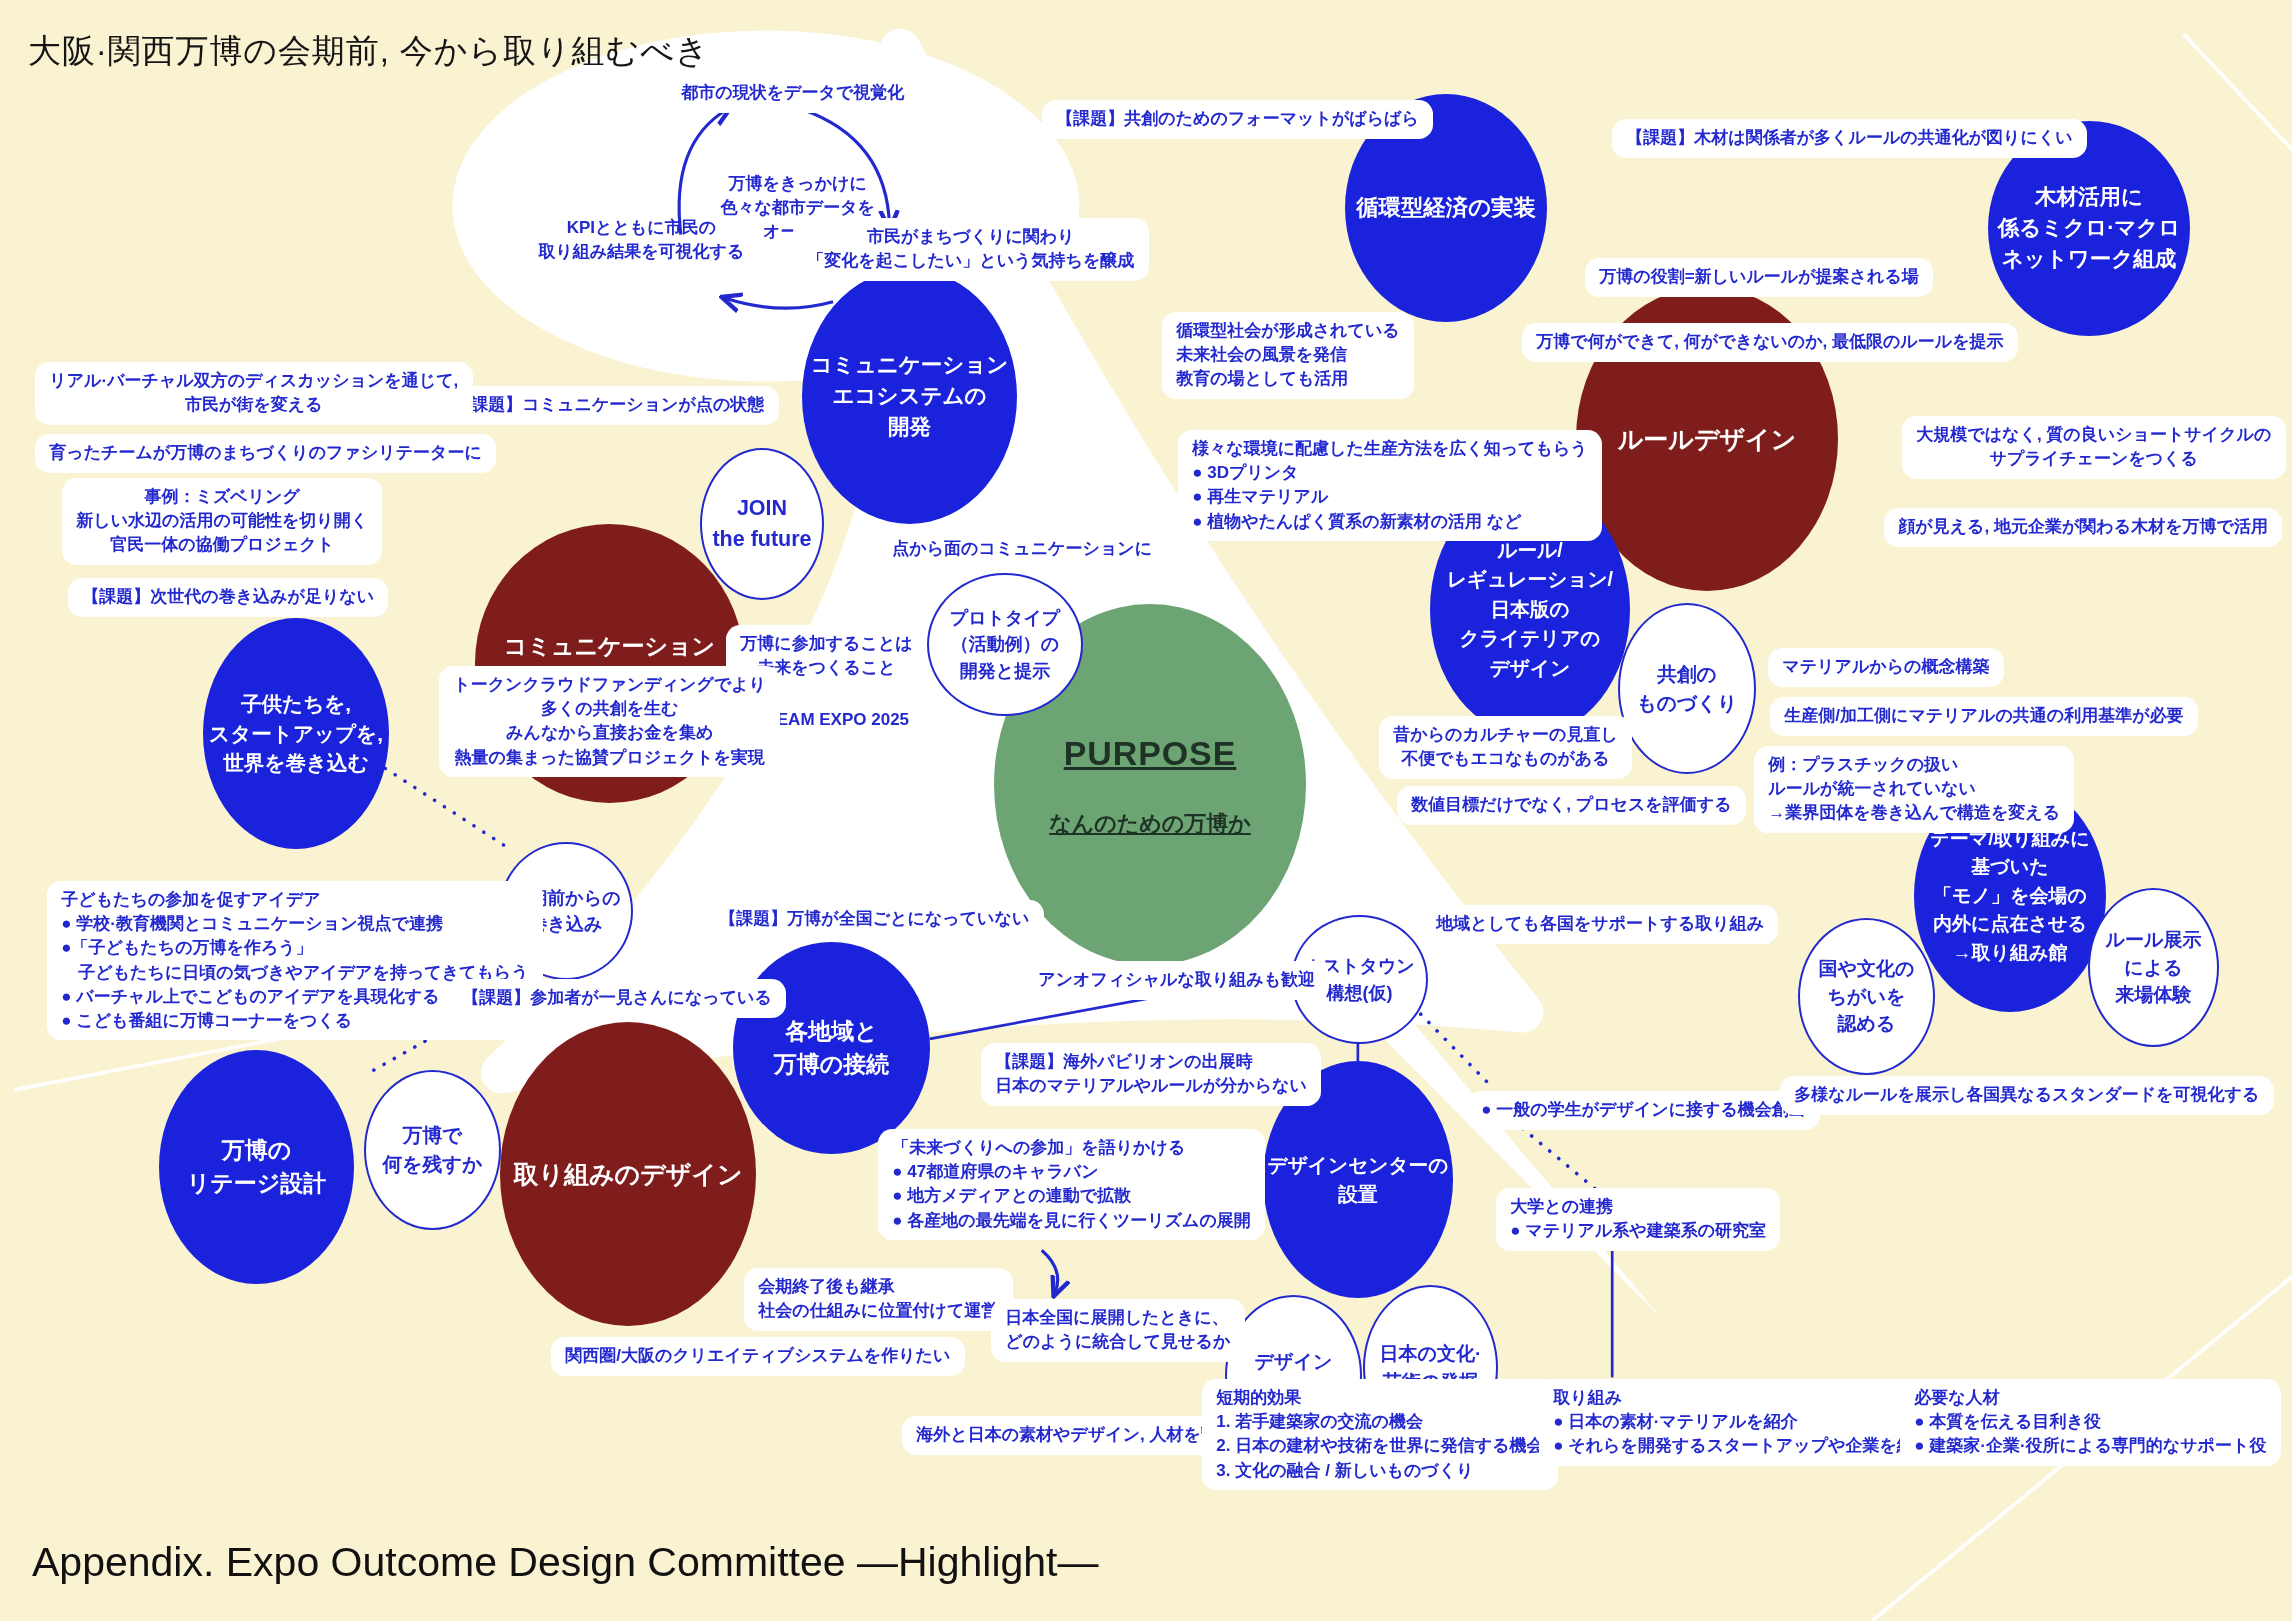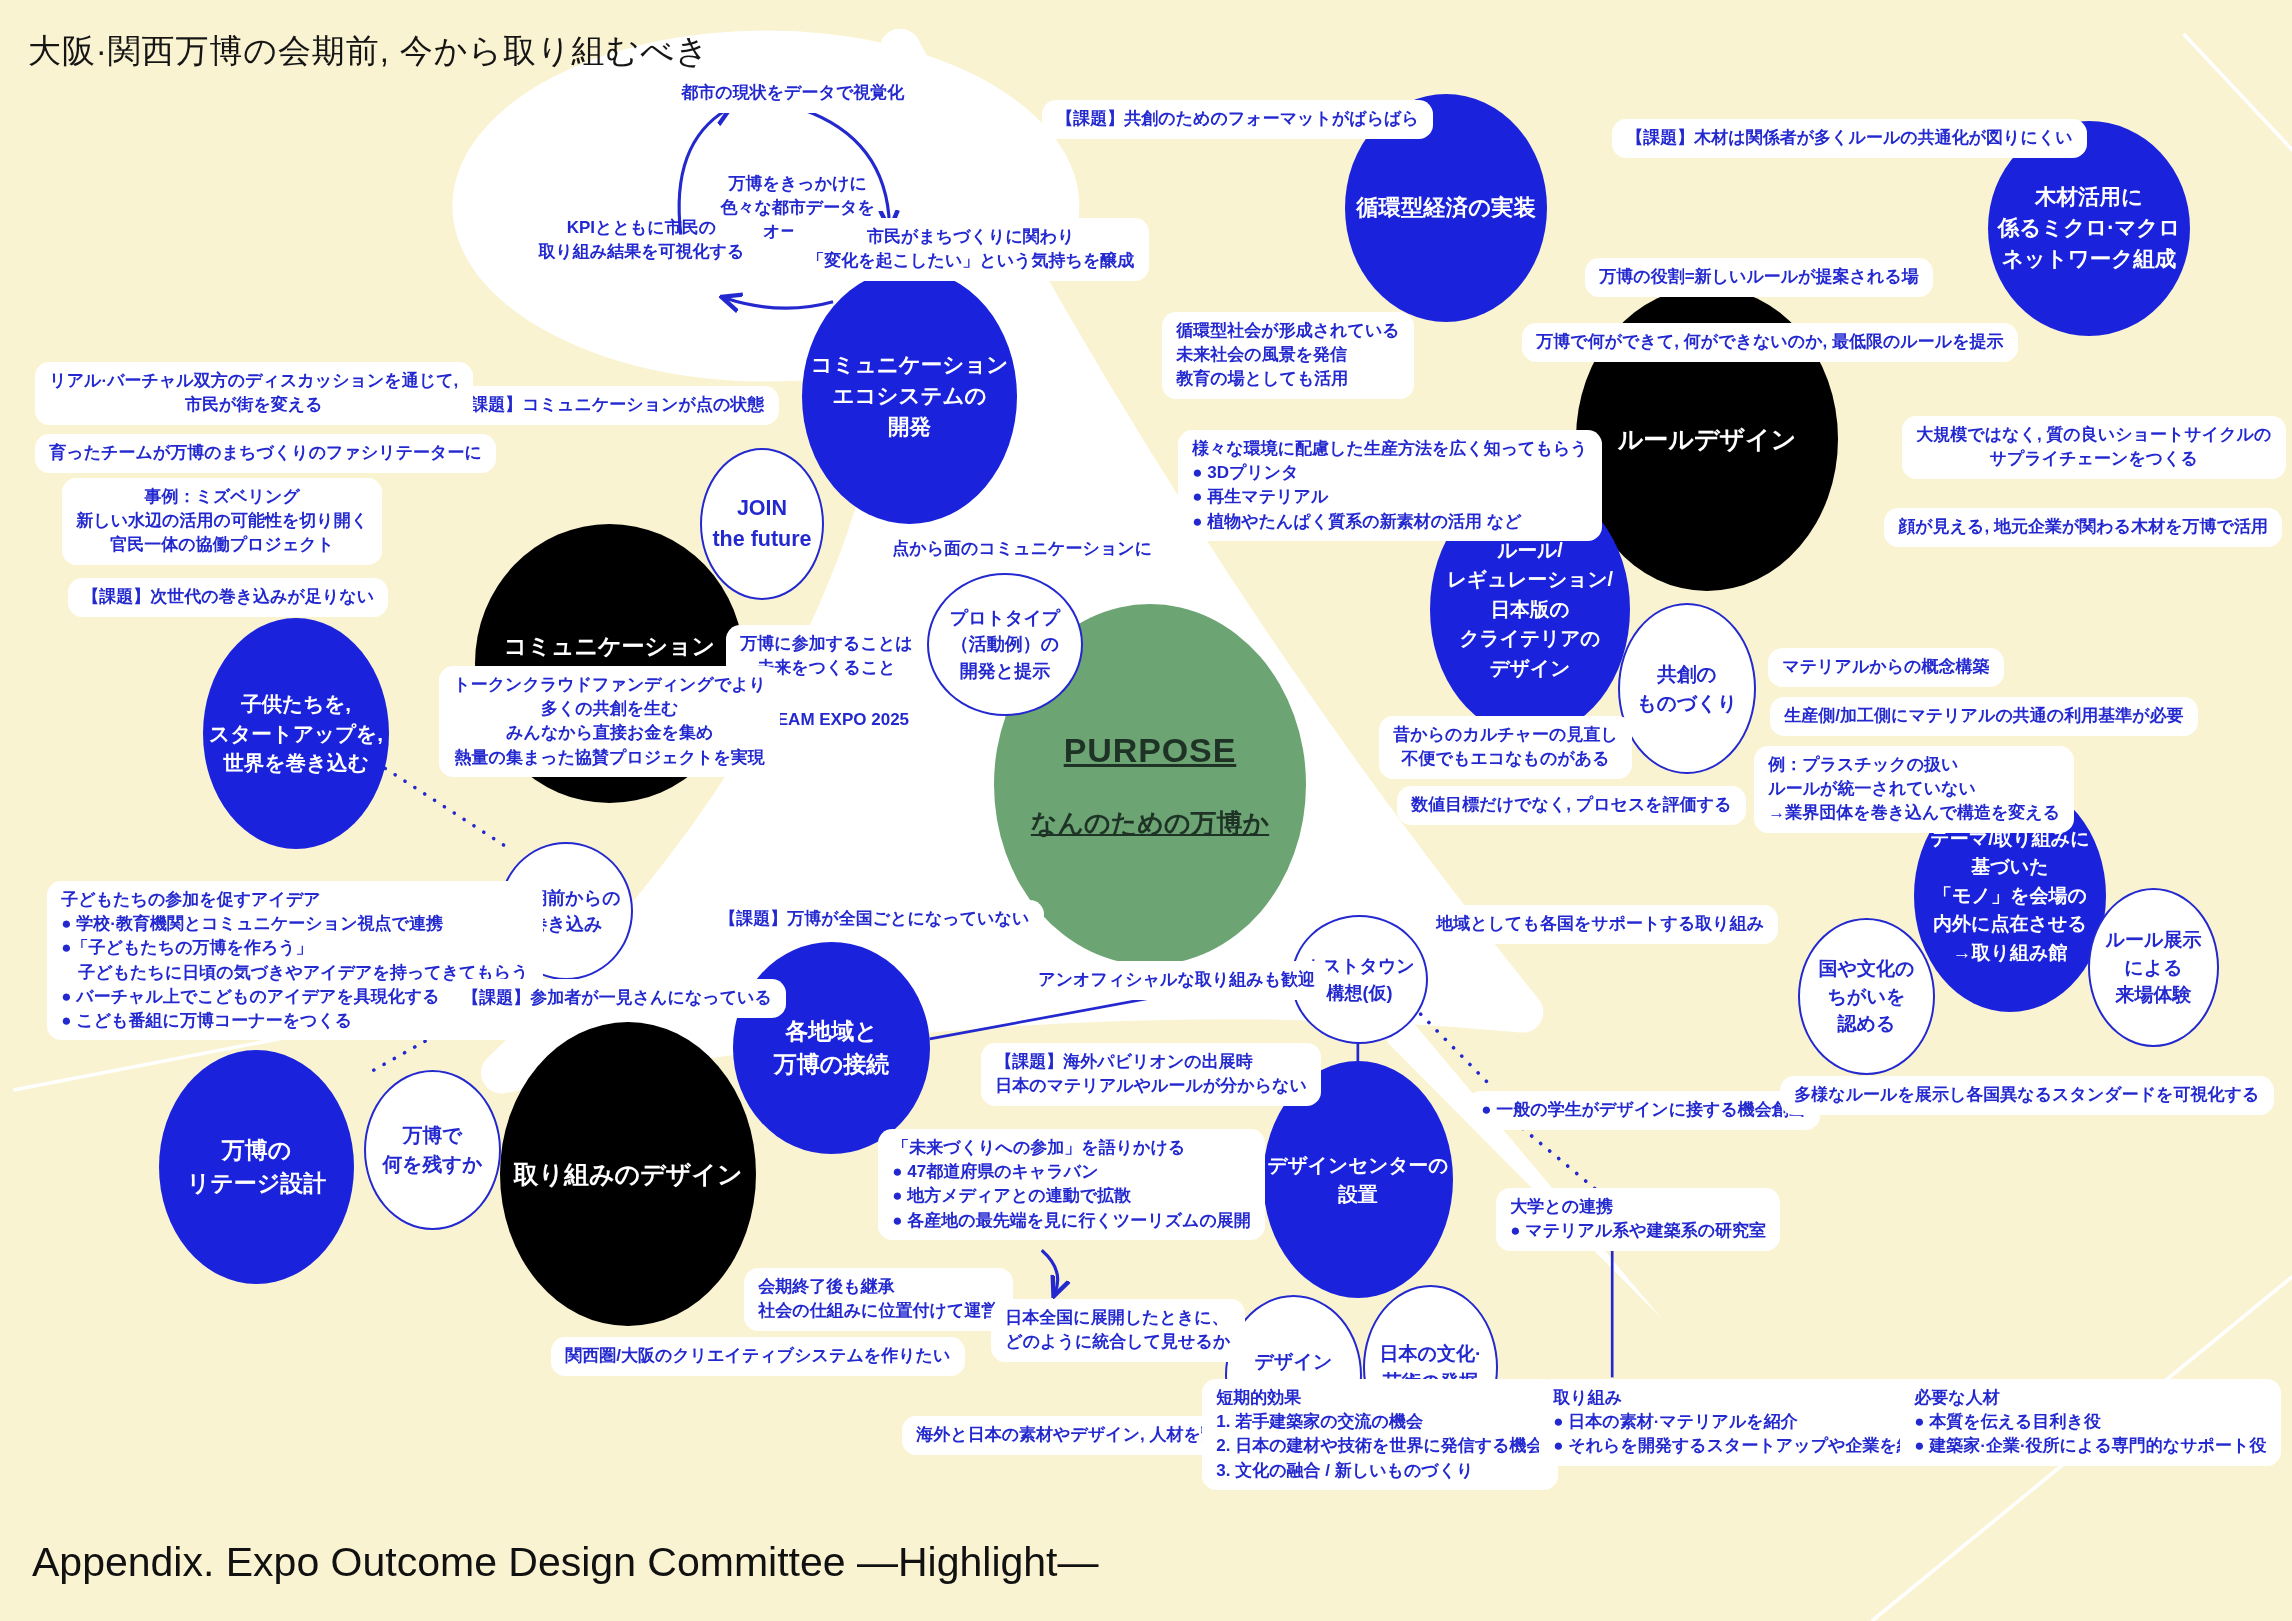--- a/index.html
+++ b/index.html
@@ -2,30 +2,30 @@
 <html style="font-size:14.3px"><head>
 <meta charset="utf-8">
 <style>
   html,body{margin:0;padding:0;}
   body{font-family:"Liberation Sans","DejaVu Sans",sans-serif;}
   #canvas{position:relative;width:2293px;height:1621px;background:#FAF3D1;overflow:hidden;}
   #decor{position:absolute;left:0;top:0;width:2293px;height:1621px;}
   .circle{position:absolute;border-radius:50%;display:flex;align-items:center;justify-content:center;
           text-align:center;white-space:pre-line;font-weight:700;line-height:1.45;z-index:3;}
   .circle.blue{background:#1A23DB;color:#ffffff;}
-  .circle.orange{background:#000000;color:#ffffff;}
+  .circle.orange{background:#7f1d1d;color:#ffffff;}
   .circle.white{background:#FFFFFF;color:#2329CF;border:2.7px solid #2329CF;}
   .circle.green{background:#6CA473;color:#1E3326;text-decoration:underline;}
   .note{position:absolute;background:#ffffff;color:#2329CF;font-weight:700;font-size:17px;
         line-height:1.42;border-radius:14.3px;padding:7.2px 14.3px;white-space:pre-line;z-index:4;}
   .note.c{text-align:center;}
   .note.l{text-align:left;}
   .note.nobg{background:transparent;padding:3.6px 5.4px;}
   .purpose-en{font-size:34px;letter-spacing:0.9px;display:block;}
-  .purpose-jp{font-size:26px;display:block;margin-top:9px;}
+  .purpose-jp{font-size:22px;display:block;margin-top:9px;}
   #title{position:absolute;left:28px;top:29px;font-size:33px;color:#151515;font-weight:400;
          letter-spacing:0.9px;z-index:5;}
   #appendix{position:absolute;left:32px;top:1539px;font-size:41px;color:#111;font-weight:400;z-index:5;}
 </style>
 </head>
 <body>
 
 <div id="canvas">
 
   <svg id="decor" viewBox="0 0 2560 1810">

